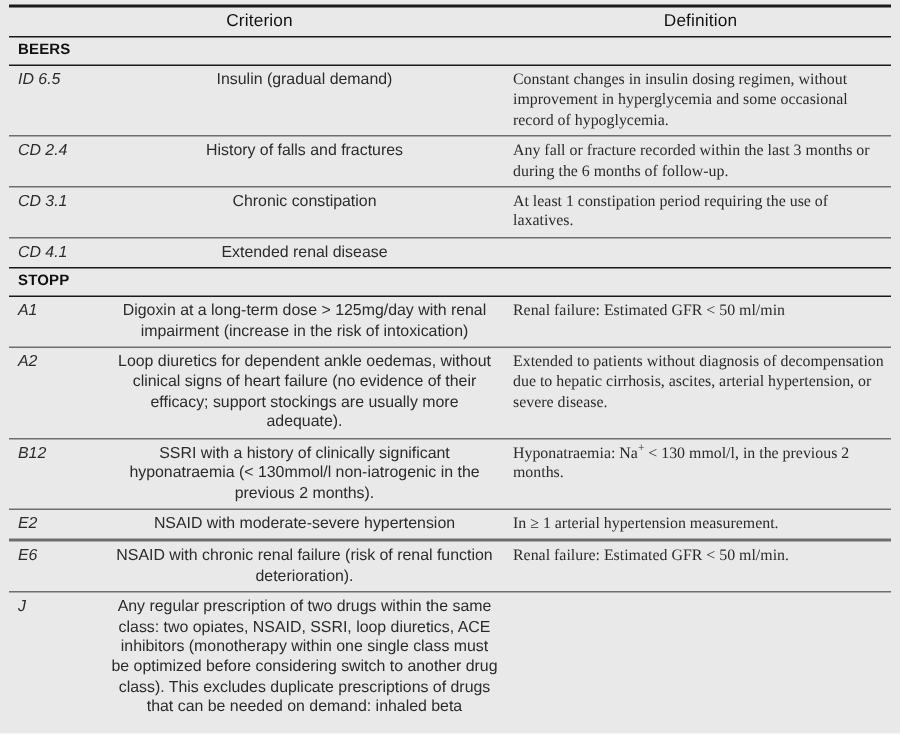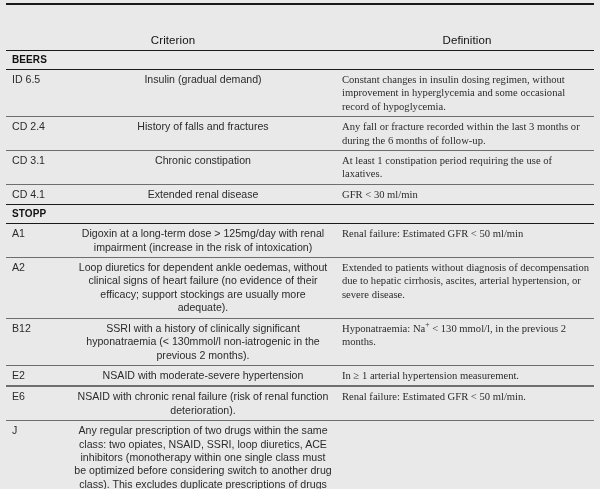--- a/index.html
+++ b/index.html
@@ -47,21 +47,20 @@
   .head-row {
     display: flex;
     padding: 3px 6px 4px 6px;
   }
   .head-crit, .head-def {
     font-size: 11.5px;
     font-weight: normal;
     text-align: center;
     color: #111;
     letter-spacing: 0.1px;
-    margin-top: 26px;
   }
   .head-crit { width: 334px; }
   .head-def  { width: 254px; }
 
   .section-row {
     padding: 3px 6px 4px 12px;
     font-size: 10px;
     font-weight: bold;
     color: #111;
     letter-spacing: 0.1px;
@@ -72,20 +71,21 @@
     padding: 3px 6px 3px 6px;
     align-items: flex-start;
   }
   .cell-code {
     width: 68px;
     flex: 0 0 68px;
     padding-left: 6px;
     font-size: 10.6px;
     line-height: 13.4px;
     color: #2b2b2b;
+    font-style: italic;
   }
   .cell-crit {
     width: 266px;
     flex: 0 0 266px;
     padding-right: 8px;
     font-size: 10.6px;
     line-height: 13.4px;
     color: #2b2b2b;
     text-align: center;
   }
@@ -135,21 +135,20 @@
   <div class="row">
     <div class="cell-code">CD 3.1</div>
     <div class="cell-crit">Chronic constipation</div>
     <div class="cell-def">At least 1 constipation period requiring the use of laxatives.</div>
   </div>
   <div class="rule-row"></div>
 
   <div class="row">
     <div class="cell-code">CD 4.1</div>
     <div class="cell-crit">Extended renal disease</div>
-    <div class="cell-def">GFR &lt; 30 ml/min</div>
   </div>
   <div class="rule-section"></div>
 
   <div class="section-row">STOPP</div>
   <div class="rule-section"></div>
 
   <div class="row">
     <div class="cell-code">A1</div>
     <div class="cell-crit">Digoxin at a long-term dose &gt; 125mg/day with renal impairment (increase in the risk of intoxication)</div>
     <div class="cell-def">Renal failure: Estimated GFR &lt; 50 ml/min</div>

